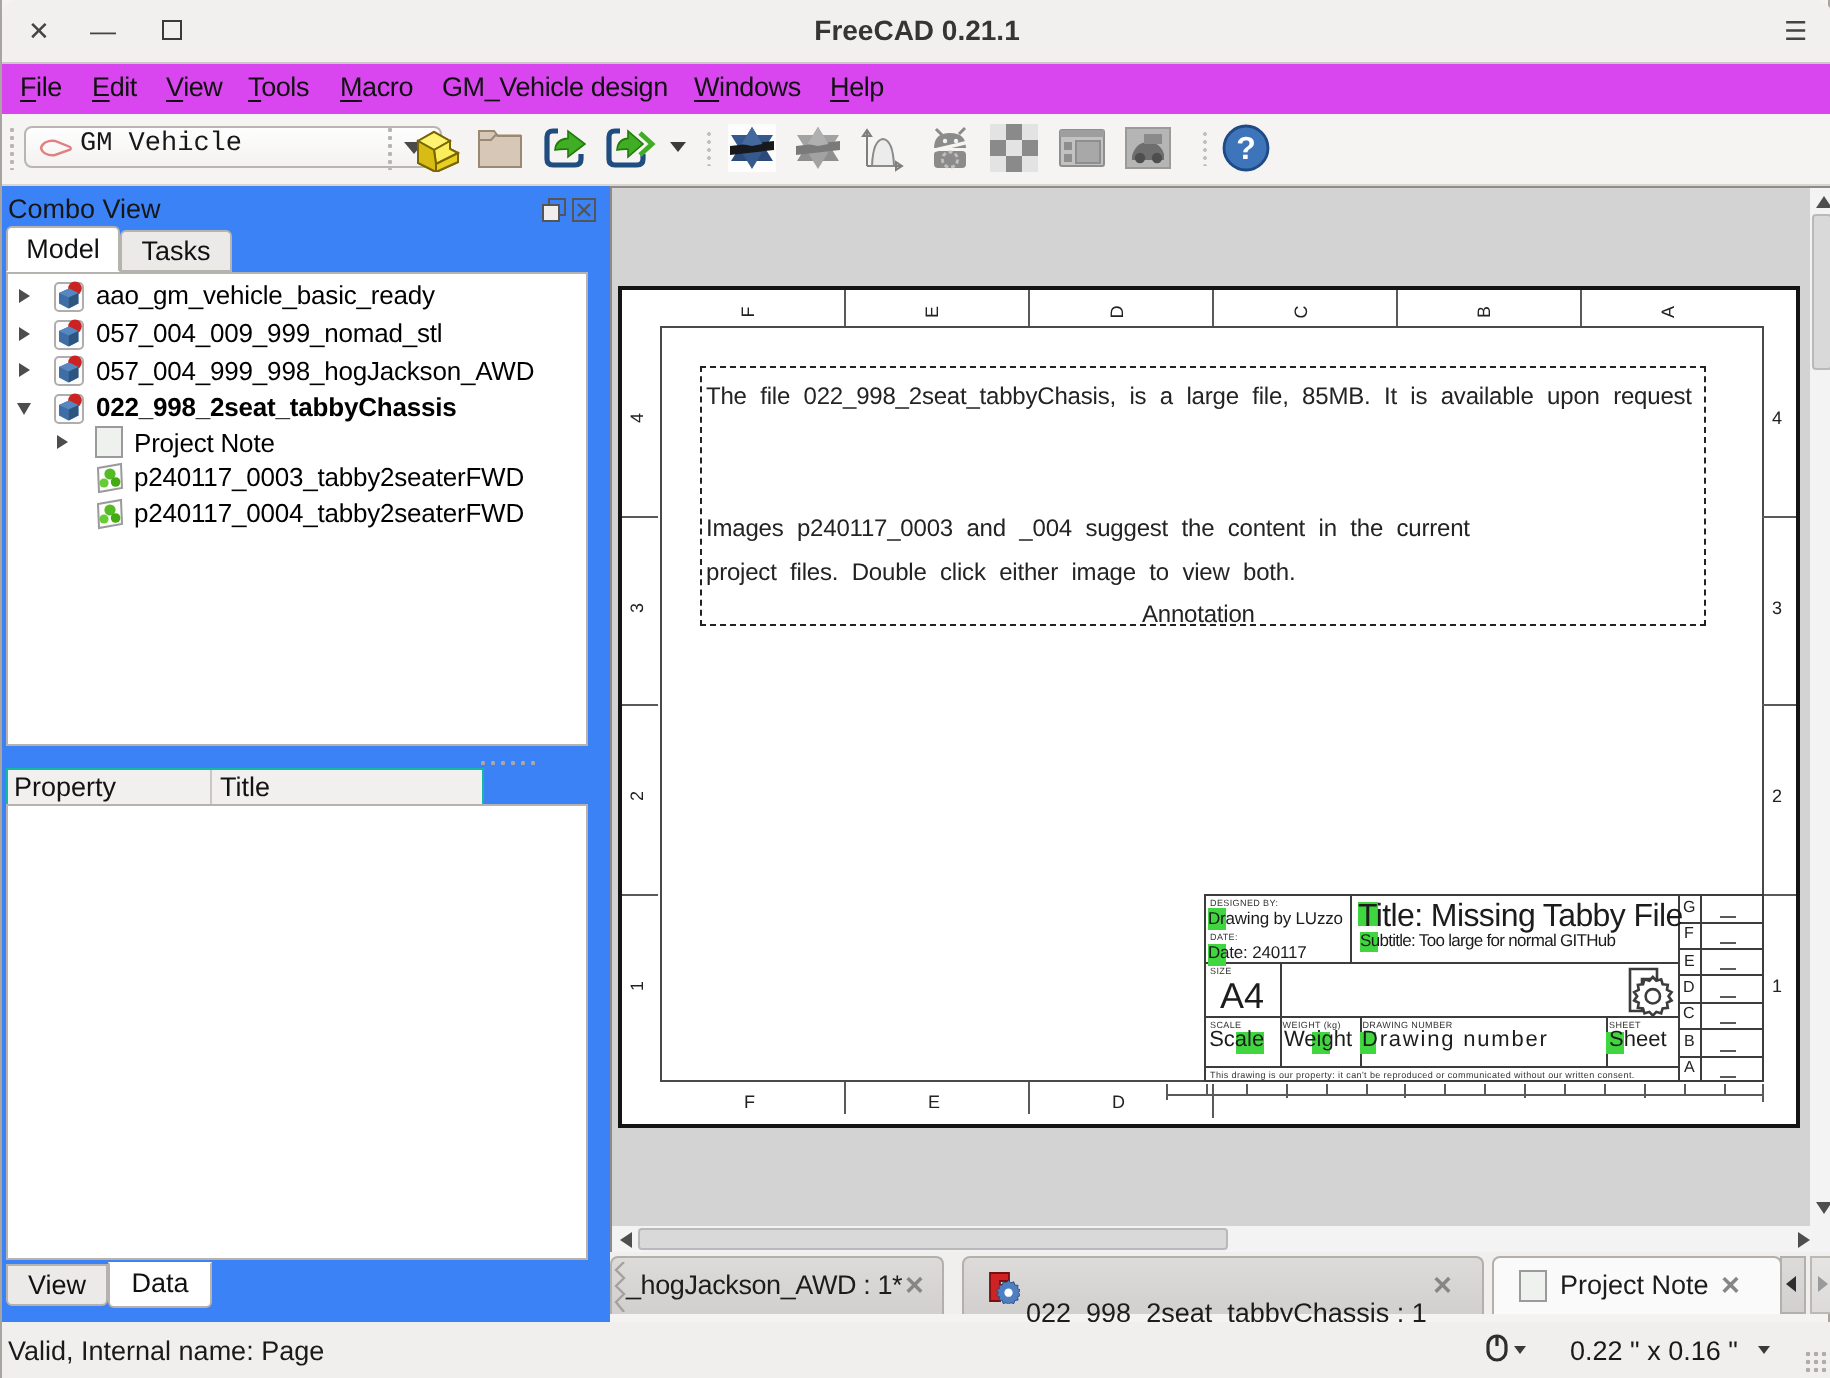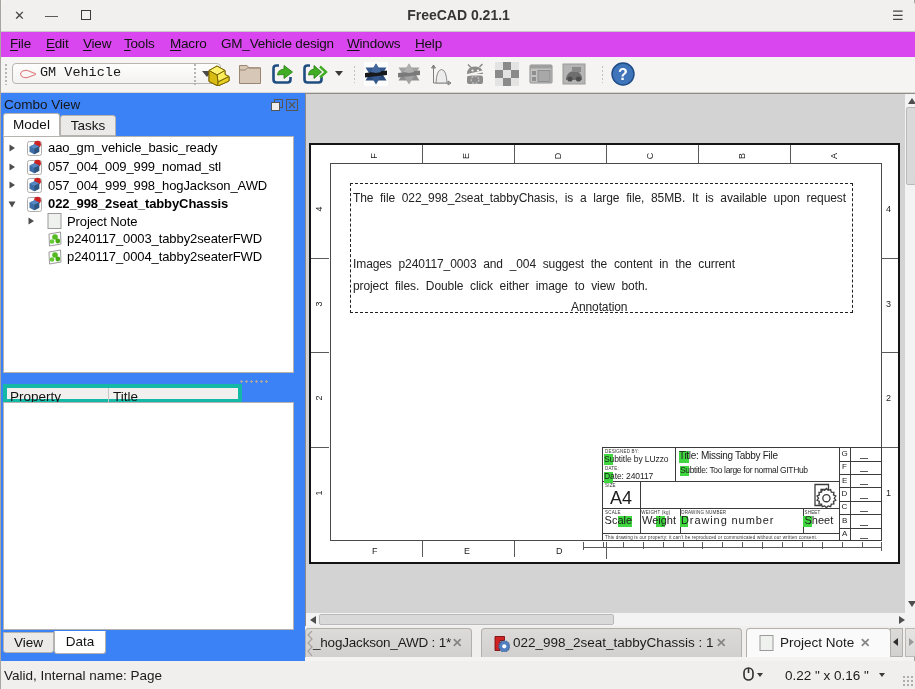--- a/index.html
+++ b/index.html
@@ -255,21 +255,21 @@
       <span class="abs" style="left:47px; top:23px;">057_004_009_999_nomad_stl</span>
       <span class="abs" style="left:47px; top:41.5px;">057_004_999_998_hogJackson_AWD</span>
       <span class="abs" style="left:47px; top:60px; font-weight:bold;">022_998_2seat_tabbyChassis</span>
       <span class="abs" style="left:66px; top:77.5px;">Project Note</span>
       <span class="abs" style="left:66px; top:95px;">p240117_0003_tabby2seaterFWD</span>
       <span class="abs" style="left:66px; top:113px;">p240117_0004_tabby2seaterFWD</span>
     </div>
 
     <div style="position:absolute; left:238px; top:287px; width:30px; height:3px; background-image:radial-gradient(circle,#aaa7a3 1px,transparent 1.2px); background-size:5px 3px;"></div>
 
-    <div style="position:absolute; left:2px; top:291px; width:239px; height:19px; background:#f2f0ee; border:4px solid #14b8a6;">
+    <div style="position:absolute; left:2px; top:291px; width:239px; height:19px; background:#f2f0ee; border:1px solid #14b8a6;">
       <span style="position:absolute; left:3px; top:1px; font-size:13.5px; color:#131313;">Property</span>
       <span style="position:absolute; left:106px; top:1px; font-size:13.5px; color:#131313;">Title</span>
       <div style="position:absolute; left:101px; top:0; width:1px; height:17px; background:#cac6c2;"></div>
     </div>
 
     <div class="whitebox" style="left:2px; top:309px; width:291px; height:228px;"></div>
 
     <div class="paneltab" style="left:2px; top:539px; width:51px; height:21px; background:#eceae8; border:1px solid #b6b2ae; border-radius:0 0 3px 3px; padding-top:2px; z-index:2;">View</div>
     <div class="paneltab" style="left:53px; top:538px; width:52px; height:23px; background:#fff; border:1px solid #b6b2ae; border-top:1px solid #fff; border-radius:0 0 3px 3px; padding-top:2px; z-index:3;">Data</div>
   </div>
@@ -359,24 +359,24 @@
       <div class="green" style="left:295px; top:311px; width:8.5px; height:11px;"></div>
       <div class="green" style="left:295px; top:328.5px; width:8.5px; height:11px;"></div>
       <div class="green" style="left:370px; top:307.5px; width:9.5px; height:12.5px;"></div>
       <div class="green" style="left:371px; top:322.5px; width:9px; height:10px;"></div>
       <div class="green" style="left:309.4px; top:372.5px; width:13.5px; height:11px;"></div>
       <div class="green" style="left:346.5px; top:372.5px; width:9.4px; height:11px;"></div>
       <div class="green" style="left:370.9px; top:372.5px; width:8.5px; height:11px;"></div>
       <div class="green" style="left:493.9px; top:372.5px; width:9.4px; height:11px;"></div>
 
       <span class="tbtiny" style="left:296px; top:305.5px;">DESIGNED BY:</span>
-      <span class="tbval" style="left:295px; top:310.5px; font-size:8.5px; letter-spacing:-0.1px;">Subtitle by LUzzo</span>
+      <span class="tbval" style="left:295px; top:310.5px; font-size:8.5px; letter-spacing:-0.1px;">Drawing by LUzzo</span>
       <span class="tbtiny" style="left:296px; top:323px;">DATE:</span>
       <span class="tbval" style="left:295px; top:327.5px; font-size:8.5px; letter-spacing:-0.1px;">Date: 240117</span>
-      <span class="tbval" style="left:370px; top:306.5px; font-size:10px; letter-spacing:-0.3px;">Title: Missing Tabby File</span>
+      <span class="tbval" style="left:370px; top:306.5px; font-size:16px; letter-spacing:-0.3px;">Title: Missing Tabby File</span>
       <span class="tbval" style="left:371px; top:321.8px; font-size:8.5px; letter-spacing:-0.35px;">Subtitle: Too large for normal GITHub</span>
       <span class="tbtiny" style="left:296px; top:340px;">SIZE</span>
       <span class="tbval" style="left:301px; top:344.5px; font-size:18px;text-align:right;">A4</span>
       <span class="tbtiny" style="left:296px; top:366.7px;">SCALE</span>
       <span class="tbval" style="left:295.6px; top:370.5px;">Scale</span>
       <span class="tbtiny" style="left:332.3px; top:366.7px;">WEIGHT (kg)</span>
       <span class="tbval" style="left:333px; top:370.5px;">Weight</span>
       <span class="tbtiny" style="left:372.2px; top:366.7px;">DRAWING NUMBER</span>
       <span class="tbval" style="left:372px; top:370.5px; letter-spacing:0.9px;">Drawing number</span>
       <span class="tbtiny" style="left:495.5px; top:366.7px;">SHEET</span>
@@ -438,21 +438,21 @@
       <span class="abs tabx" style="left:146px; top:6px;">✕</span>
     </div>
     <div class="mditab" style="left:176px; width:261px;">
       <svg class="abs" style="left:10px; top:6px;" width="18" height="17" viewBox="0 0 18 17">
         <path d="M3 1.5 L12.5 1.5 L12.5 5.5 L8 5.5 L8 7.5 L11 7.5 L11 11 L8 11 L8 15.5 L3 15.5 Z" fill="#cf2222" stroke="#7a0f0f" stroke-width="0.9"></path>
         <g transform="translate(7.2,5.2) scale(0.46)">
           <path d="M11 0 L13.4 2.6 L16.8 1.6 L17.8 5 L21.4 5.4 L20.8 8.9 L24 10.5 L21.9 13.4 L24 16.3 L20.8 17.9 L21.4 21.4 L17.8 21.8 L16.8 25.2 L13.4 24.2 L11 26.8 L8.6 24.2 L5.2 25.2 L4.2 21.8 L0.6 21.4 L1.2 17.9 L-2 16.3 L0.1 13.4 L-2 10.5 L1.2 8.9 L0.6 5.4 L4.2 5 L5.2 1.6 L8.6 2.6 Z" fill="#4f7fc0" stroke="#2a4a80" stroke-width="1"></path>
           <circle cx="11" cy="13.4" r="4.5" fill="#fff"></circle>
         </g>
       </svg>
-      <span class="abs" style="left:31px; top:6px;">022_998_2seat_tabbyChassis : 1</span>
+      <span class="abs" style="left:31px; top:20px;">022_998_2seat_tabbyChassis : 1</span>
       <span class="abs tabx" style="left:234px; top:6px;">✕</span>
     </div>
     <div class="mditab active" style="left:441px; width:145px;">
       <svg class="abs" style="left:12px; top:6px;" width="15" height="16" viewBox="0 0 15 16">
         <rect x="1" y="0.5" width="13" height="15" fill="#eef1ee" stroke="#9a9a9a"></rect>
       </svg>
       <span class="abs" style="left:33px; top:6px;">Project Note</span>
       <span class="abs tabx" style="left:113px; top:6px;">✕</span>
     </div>
 

